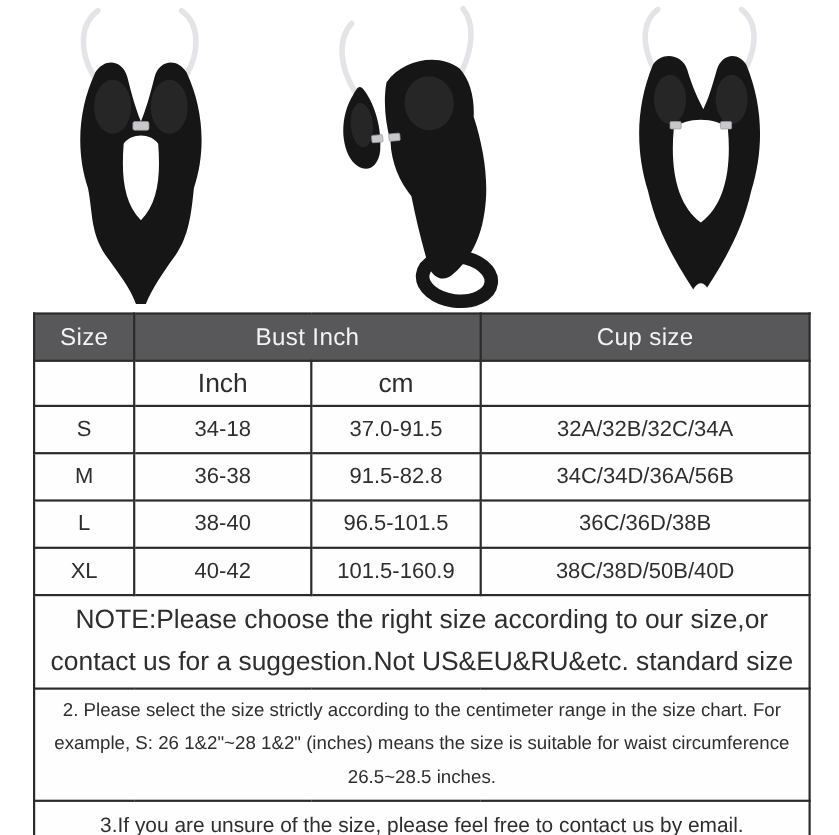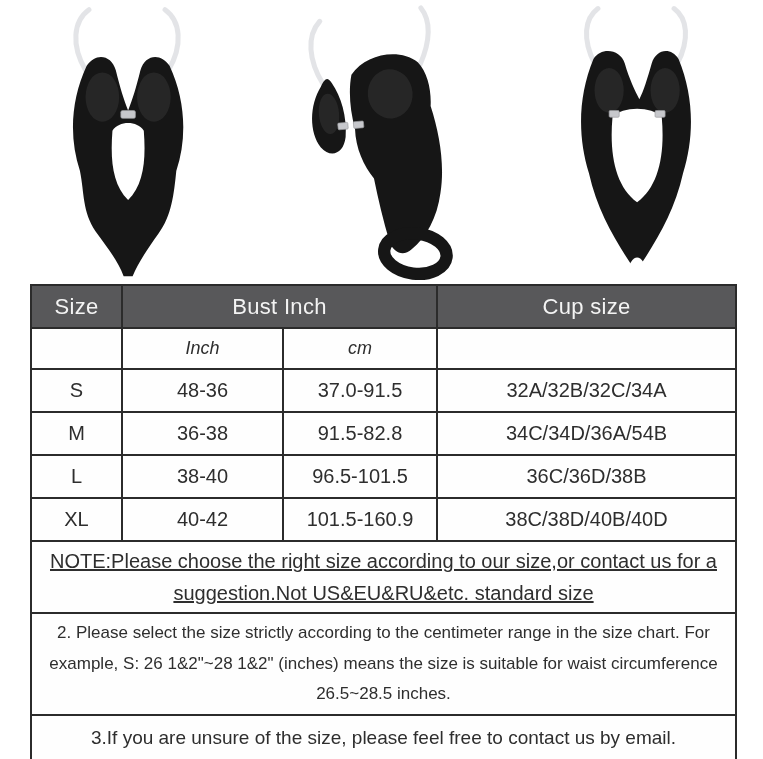--- a/index.html
+++ b/index.html
@@ -54,28 +54,27 @@
     font-weight:400;
     background:#fefefe;
   }
   .size-table .head th{
     background:var(--header-bg);
     color:var(--header-text);
     font-size:22px;
     height:43px;
     letter-spacing:.3px;
   }
-  .size-table .sub td{height:41px;font-size:18px;font-style:italic;}
+  .size-table .sub td{height:41px;font-size:24px;}
   .size-table .data td{height:43px;font-size:20px;}
   .size-table .note td{
-    font-size:20px;
+    font-size:24px;
     line-height:1.6;
     padding:3px 8px;
     height:64px;
-    text-decoration:underline;
   }
   .size-table .note2 td{
     font-size:17px;
     line-height:1.8;
     padding:4px 14px;
     height:92px;
   }
   .size-table .note3 td{
     font-size:19px;
     padding:4px 8px;
@@ -148,41 +147,41 @@
       <th>Cup size</th>
     </tr>
     <tr class="sub">
       <td></td>
       <td>Inch</td>
       <td>cm</td>
       <td></td>
     </tr>
     <tr class="data">
       <td>S</td>
-      <td>48-36</td>
+      <td>34-18</td>
       <td>37.0-91.5</td>
       <td>32A/32B/32C/34A</td>
     </tr>
     <tr class="data">
       <td>M</td>
       <td>36-38</td>
       <td>91.5-82.8</td>
-      <td>34C/34D/36A/54B</td>
+      <td>34C/34D/36A/56B</td>
     </tr>
     <tr class="data">
       <td>L</td>
       <td>38-40</td>
       <td>96.5-101.5</td>
       <td>36C/36D/38B</td>
     </tr>
     <tr class="data">
       <td>XL</td>
       <td>40-42</td>
       <td>101.5-160.9</td>
-      <td>38C/38D/40B/40D</td>
+      <td>38C/38D/50B/40D</td>
     </tr>
     <tr class="note">
       <td colspan="4">NOTE:Please choose the right size according to our size,or contact us for a suggestion.Not US&amp;EU&amp;RU&amp;etc. standard size</td>
     </tr>
     <tr class="note2">
       <td colspan="4">2. Please select the size strictly according to the centimeter range in the size chart. For example, S: 26 1&amp;2"~28 1&amp;2" (inches) means the size is suitable for waist circumference 26.5~28.5 inches.</td>
     </tr>
     <tr class="note3">
       <td colspan="4">3.If you are unsure of the size, please feel free to contact us by email.</td>
     </tr>

